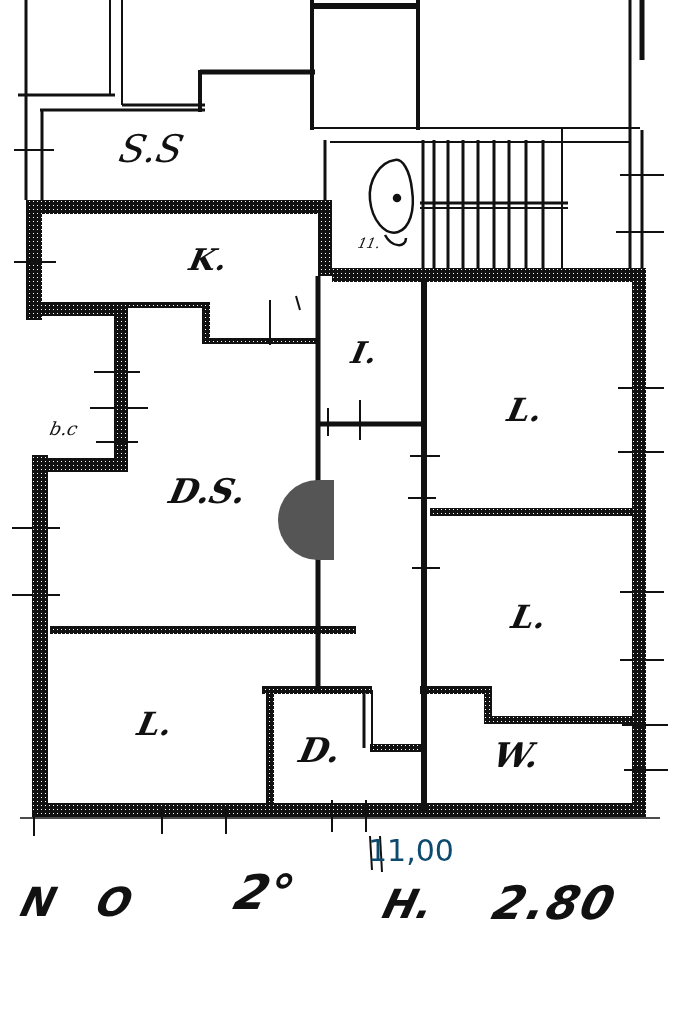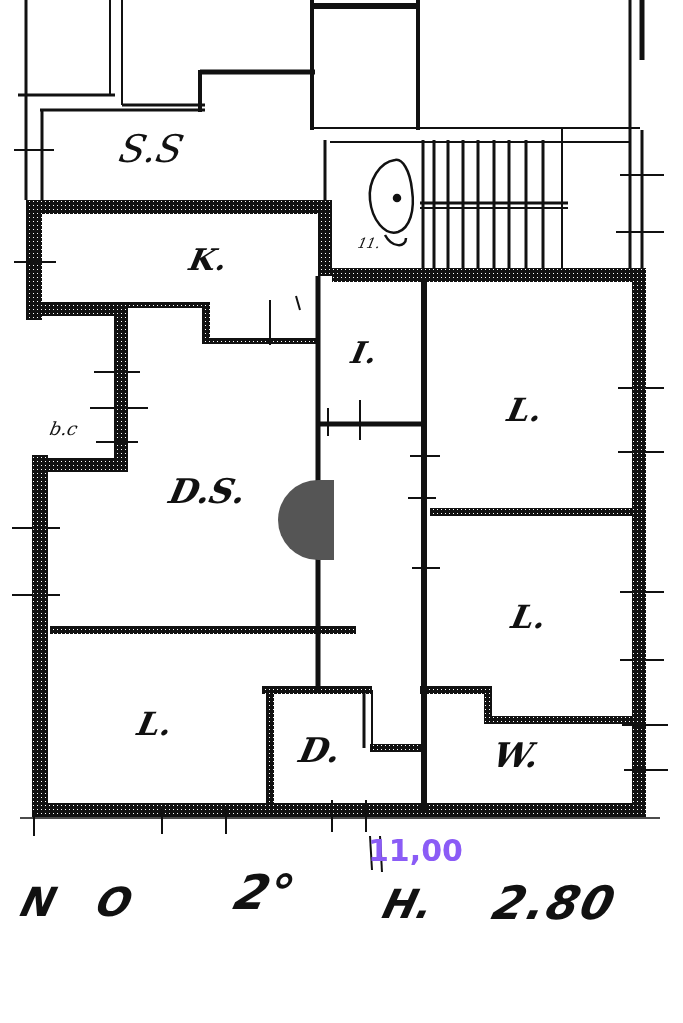--- a/index.html
+++ b/index.html
@@ -22,24 +22,23 @@
       font-style: italic;
       font-weight: bold;
       color: #111111;
       transform: skewX(-14deg);
       white-space: nowrap;
       line-height: 1;
     }
     .dimension {
       position: absolute;
       font-family: "DejaVu Sans", sans-serif;
-      color: #8b5cf6;
+      color: #0c4a6e;
       white-space: nowrap;
       line-height: 1;
-      font-weight: bold;
     }
   </style>
 </head>
 <body>
 
 <svg id="plan" viewBox="0 0 683 1023" xmlns="http://www.w3.org/2000/svg">
   <defs>
     <pattern id="hatch" width="4" height="4" patternUnits="userSpaceOnUse">
       <rect width="4" height="4" fill="#111111"></rect>
       <rect x="1" y="1" width="1" height="1" fill="#ffffff"></rect>

